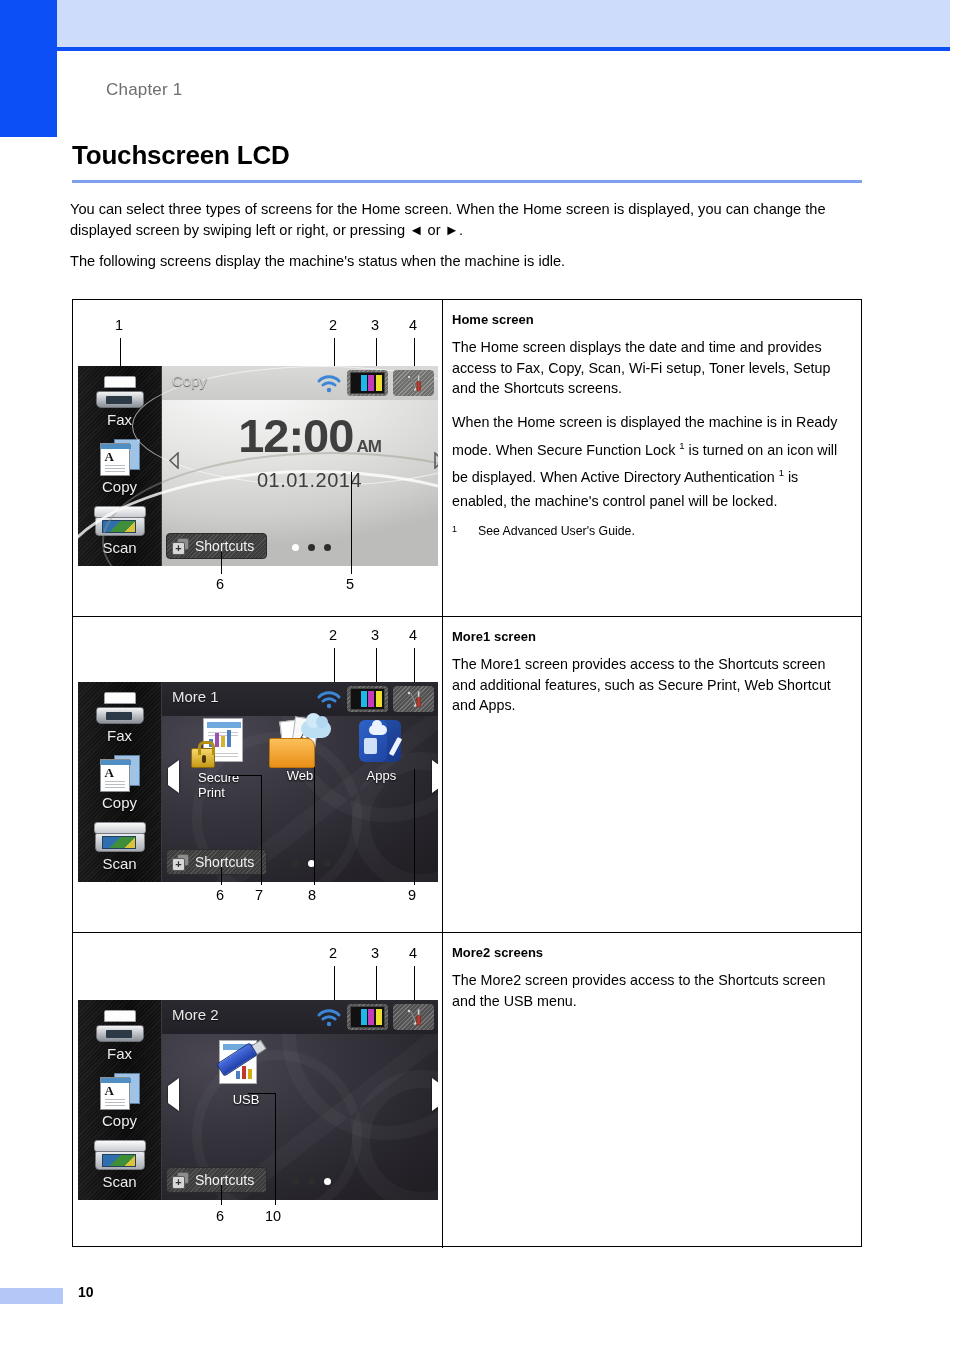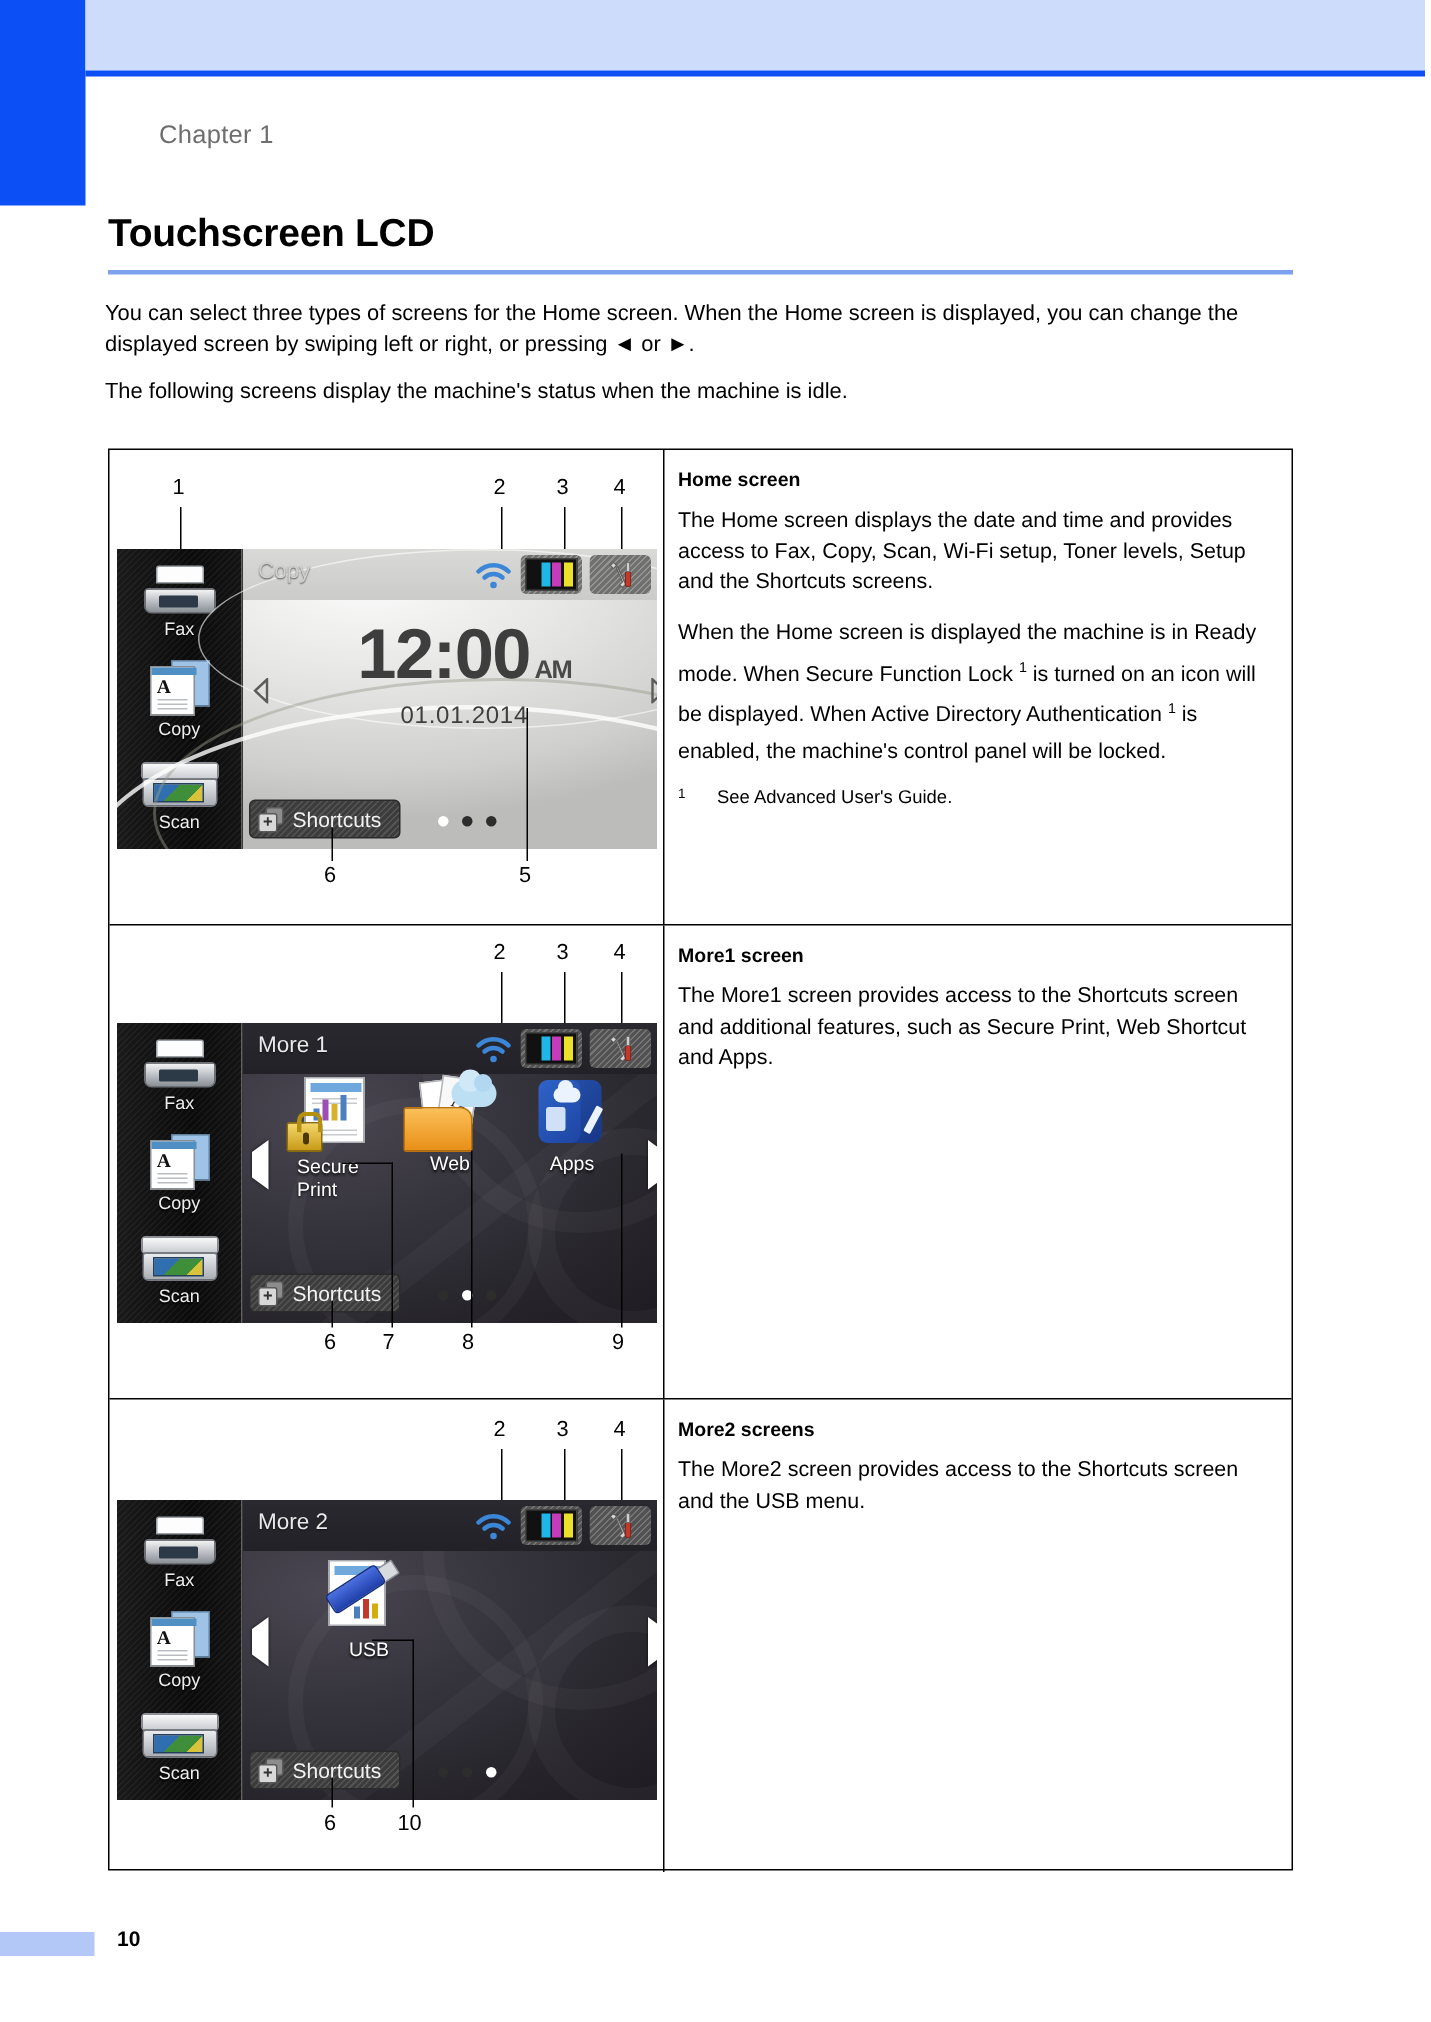--- a/index.html
+++ b/index.html
@@ -48,21 +48,21 @@
          display:flex; }
   .lcd-side { width:84px; height:100%;
     background:
       repeating-linear-gradient(135deg, rgba(255,255,255,.045) 0 1px, rgba(0,0,0,0) 1px 3px),
       linear-gradient(90deg,#1a1a1a,#0b0b0b 60%,#141414);
     display:flex; flex-direction:column; align-items:center;
     justify-content:space-around; padding:4px 0; position:relative;
     border-right:1px solid #3a3a3a;
   }
   .side-btn { display:flex; flex-direction:column; align-items:center; gap:1px; }
-  .side-label { color:#ededed; font-size:12px; text-shadow:0 1px 1px #000; }
+  .side-label { color:#ededed; font-size:15px; text-shadow:0 1px 1px #000; }
 
   .lcd-main { flex:1; position:relative; }
 
   
   .bg-home {
     position:absolute; inset:0;
     background:
       radial-gradient(120% 80% at 30% 10%, #fbfbfb 0%, #e7e7e6 40%, #cfcfcd 80%, #bcbcba 100%);
   }
   .bg-home .swoosh { position:absolute; border-radius:50%; border:1px solid rgba(255,255,255,.55); }
@@ -104,21 +104,21 @@
   .nav-l, .nav-r { position:absolute; top:86px; width:0; height:0; }
   .tri-left  { border-top:8px solid transparent; border-bottom:8px solid transparent; border-right:11px solid #fff; filter:drop-shadow(0 0 1px rgba(0,0,0,.8)); }
   .tri-right { border-top:8px solid transparent; border-bottom:8px solid transparent; border-left:11px solid #fff;  filter:drop-shadow(0 0 1px rgba(0,0,0,.8)); }
   .nav-l { left:6px; } .nav-r { right:6px; }
 
   
   .clock { position:absolute; left:0; right:0; top:46px; text-align:center;padding-left:19px; }
   .clock .t { font-size:47px; font-weight:bold; color:#3e3e3e; letter-spacing:-1px;
               font-family:"Liberation Sans", sans-serif; line-height:48px; }
   .clock .ampm { font-size:17px; font-weight:bold; color:#4a4a4a; margin-left:3px; }
-  .clock .d { font-size:16px; color:#3e3e3e; margin-top:-2px; letter-spacing:.5px; }
+  .clock .d { font-size:20px; color:#3e3e3e; margin-top:-2px; letter-spacing:.5px; }
 
   
   .sc-btn { position:absolute; left:4px; bottom:7px; height:26px; display:flex; align-items:center;
     gap:6px; padding:0 12px 0 5px; border-radius:4px;
     background:repeating-linear-gradient(135deg, rgba(255,255,255,.05) 0 1px, rgba(0,0,0,.2) 1px 3px), #4b4b4b;
     border:1px solid #2b2b2b; }
   .sc-btn .lbl { color:#f2f2f2; font-size:14px; }
   .sc-icon { width:17px; height:17px; position:relative; }
   .sc-icon .bk { position:absolute; right:0; top:0; width:12px; height:12px; background:#8d8d8d; border:1px solid #5a5a5a; border-radius:2px; }
   .sc-icon .fr { position:absolute; left:0; bottom:0; width:13px; height:13px; background:#d8d8d8; border:1px solid #5a5a5a; border-radius:2px;

